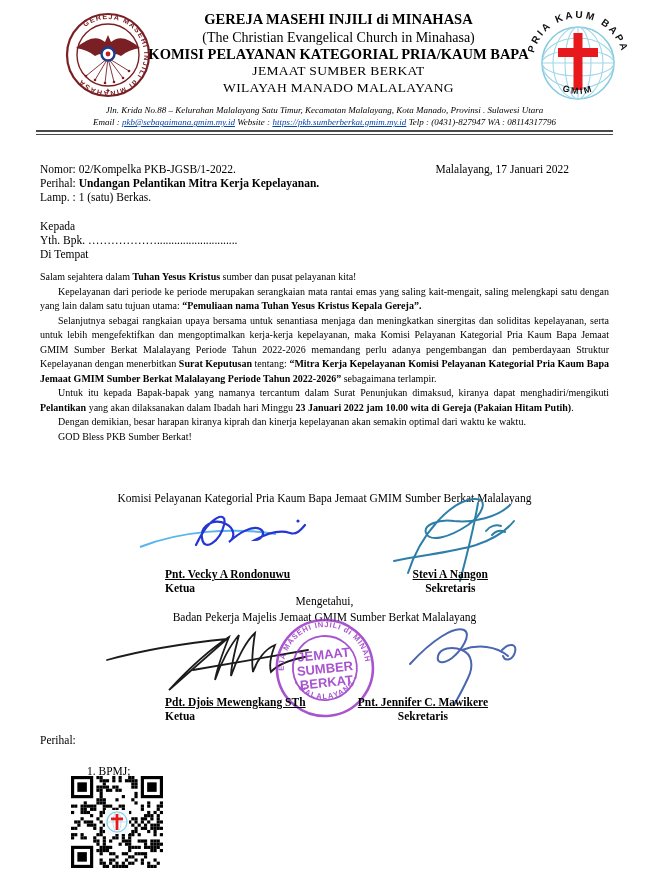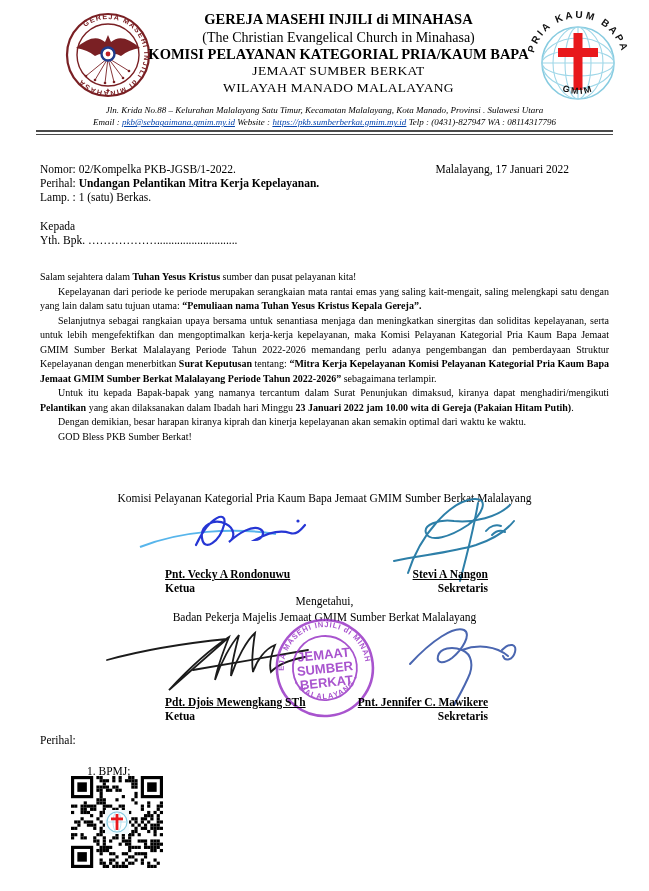--- a/index.html
+++ b/index.html
@@ -21,21 +21,21 @@
   .recipient{left:40px;top:219px;font-size:11.5px;line-height:14.2px;}
   .body-text{left:40px;right:40px;top:270px;font-size:10px;line-height:14.55px;text-align:justify;}
   .body-text p{margin:0;}
   .body-text p.ind{text-indent:18px;}
   
   .sig-area{left:0;right:0;top:487px;height:246px;font-size:11.5px;}
   .centerline{left:0;right:0;text-align:center;}
   .sig-name{font-weight:bold;text-decoration:underline;line-height:14px;white-space:nowrap;}
   .sig-role{font-weight:bold;line-height:14px;}
   .nb-left{text-align:left;}
-  .nb-right{text-align:right;}
+  .nb-right{text-align:center;}
   
   .tembusan{left:40px;top:733px;font-size:11.5px;line-height:14.2px;}
   .tembusan ol{margin:17px;padding-left:30px;list-style:none;}
   .qr-wrap{left:71px;top:776px;width:92px;height:92px;}
   svg text{font-family:"Liberation Sans","DejaVu Sans",sans-serif;}
   .stamp{opacity:.82;transform:rotate(-6deg);}
 </style>
 </head>
 <body>
 
@@ -123,20 +123,21 @@
 
   <div class="abs meta">
     <div><span class="date">Malalayang, 17 Januari 2022</span><span>Nomor: 02/Kompelka PKB-JGSB/1-2022.</span></div>
     <div><span>Perihal: </span><b>Undangan Pelantikan Mitra Kerja Kepelayanan.</b></div>
     <div>Lamp. : 1 (satu) Berkas.</div>
   </div>
 
   <div class="abs recipient">
     <div>Kepada</div>
     <div>Yth.  Bpk. ………………............................</div>
+    <div>Di Tempat</div>
   </div>
 
   <div class="abs body-text">
     <p><span>Salam sejahtera dalam </span><b>Tuhan Yesus Kristus</b><span> sumber dan pusat pelayanan kita!</span></p>
     <p class="ind"><span>Kepelayanan dari periode ke periode merupakan serangkaian mata rantai emas yang saling kait-mengait, saling melengkapi satu dengan yang lain dalam satu tujuan utama: </span><b>“Pemuliaan nama Tuhan Yesus Kristus Kepala Gereja”.</b></p>
     <p class="ind"><span>Selanjutnya sebagai rangkaian upaya bersama untuk senantiasa menjaga dan meningkatkan sinergitas dan soliditas kepelayanan, serta untuk lebih mengefektifkan dan mengoptimalkan kerja-kerja kepelayanan, maka Komisi Pelayanan Kategorial Pria Kaum Bapa Jemaat GMIM Sumber Berkat Malalayang Periode Tahun 2022-2026 memandang perlu adanya pengembangan dan pemberdayaan Struktur Kepelayanan dengan menerbitkan </span><b>Surat Keputusan</b><span> tentang: </span><b>“Mitra Kerja Kepelayanan Komisi Pelayanan Kategorial Pria Kaum Bapa Jemaat GMIM Sumber Berkat Malalayang Periode Tahun 2022-2026”</b><span> sebagaimana terlampir.</span></p>
     <p class="ind"><span>Untuk itu kepada Bapak-bapak yang namanya tercantum dalam Surat Penunjukan dimaksud, kiranya dapat menghadiri/mengikuti </span><b>Pelantikan</b><span> yang akan dilaksanakan dalam Ibadah hari Minggu </span><b>23 Januari 2022 jam 10.00 wita di Gereja (Pakaian Hitam Putih)</b><span>.</span></p>
     <p class="ind">Dengan demikian, besar harapan kiranya kiprah dan kinerja kepelayanan akan semakin optimal dari waktu ke waktu.</p>
     <p class="ind">GOD Bless PKB Sumber Berkat!</p>
   </div>

